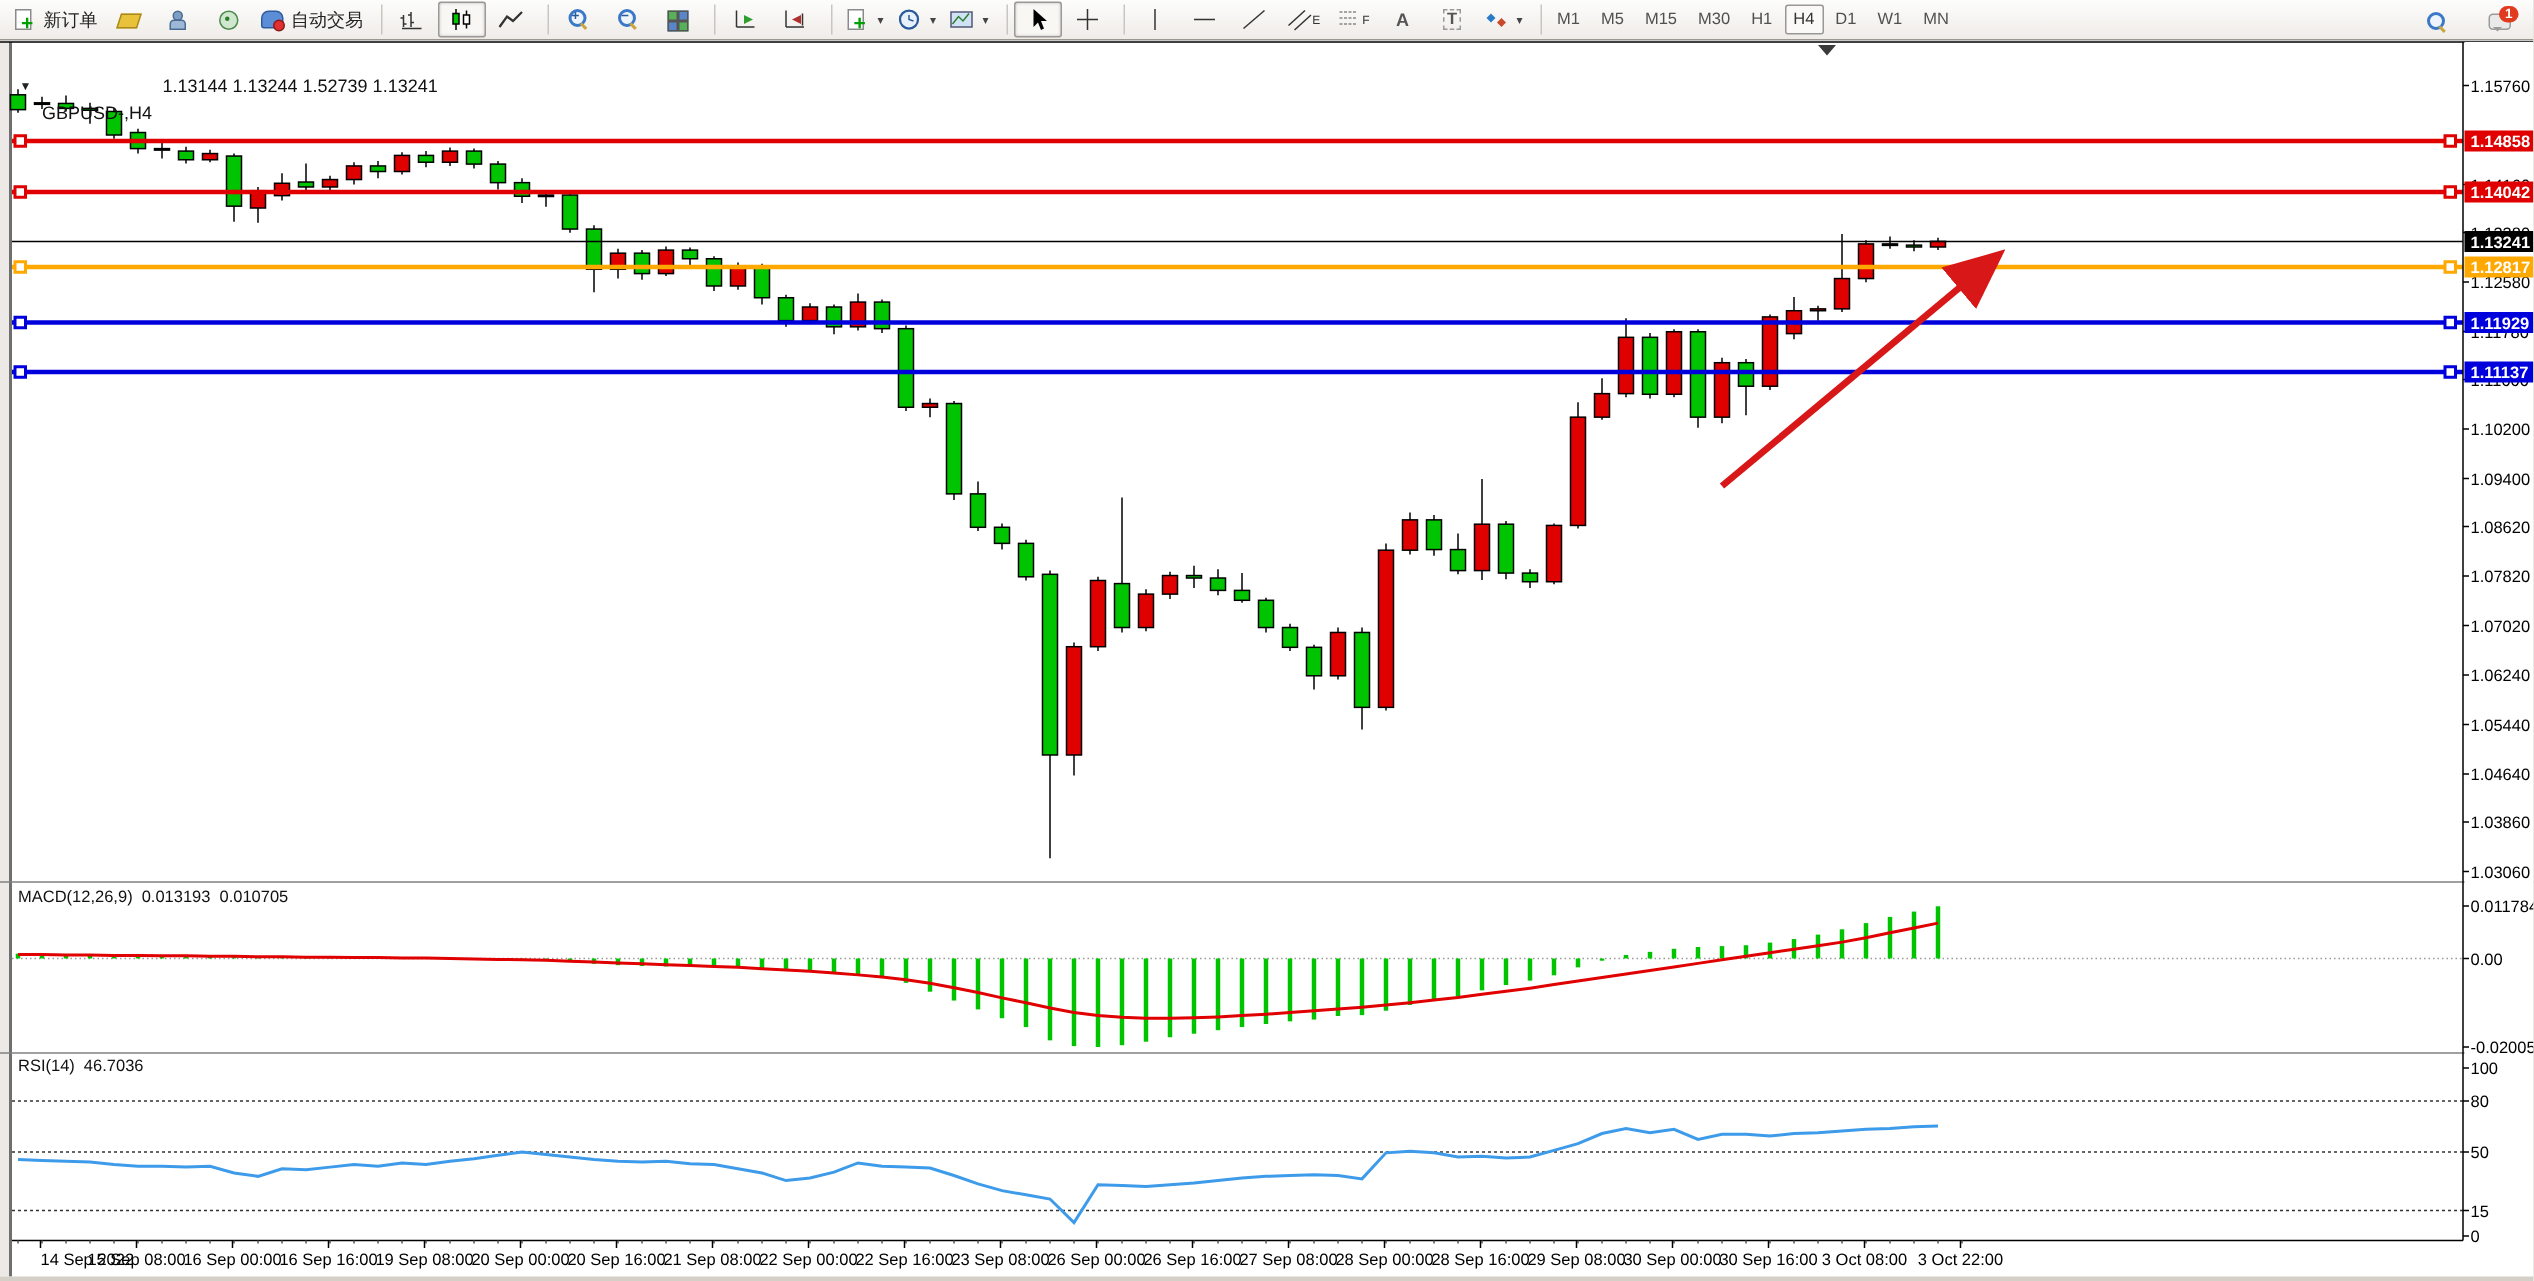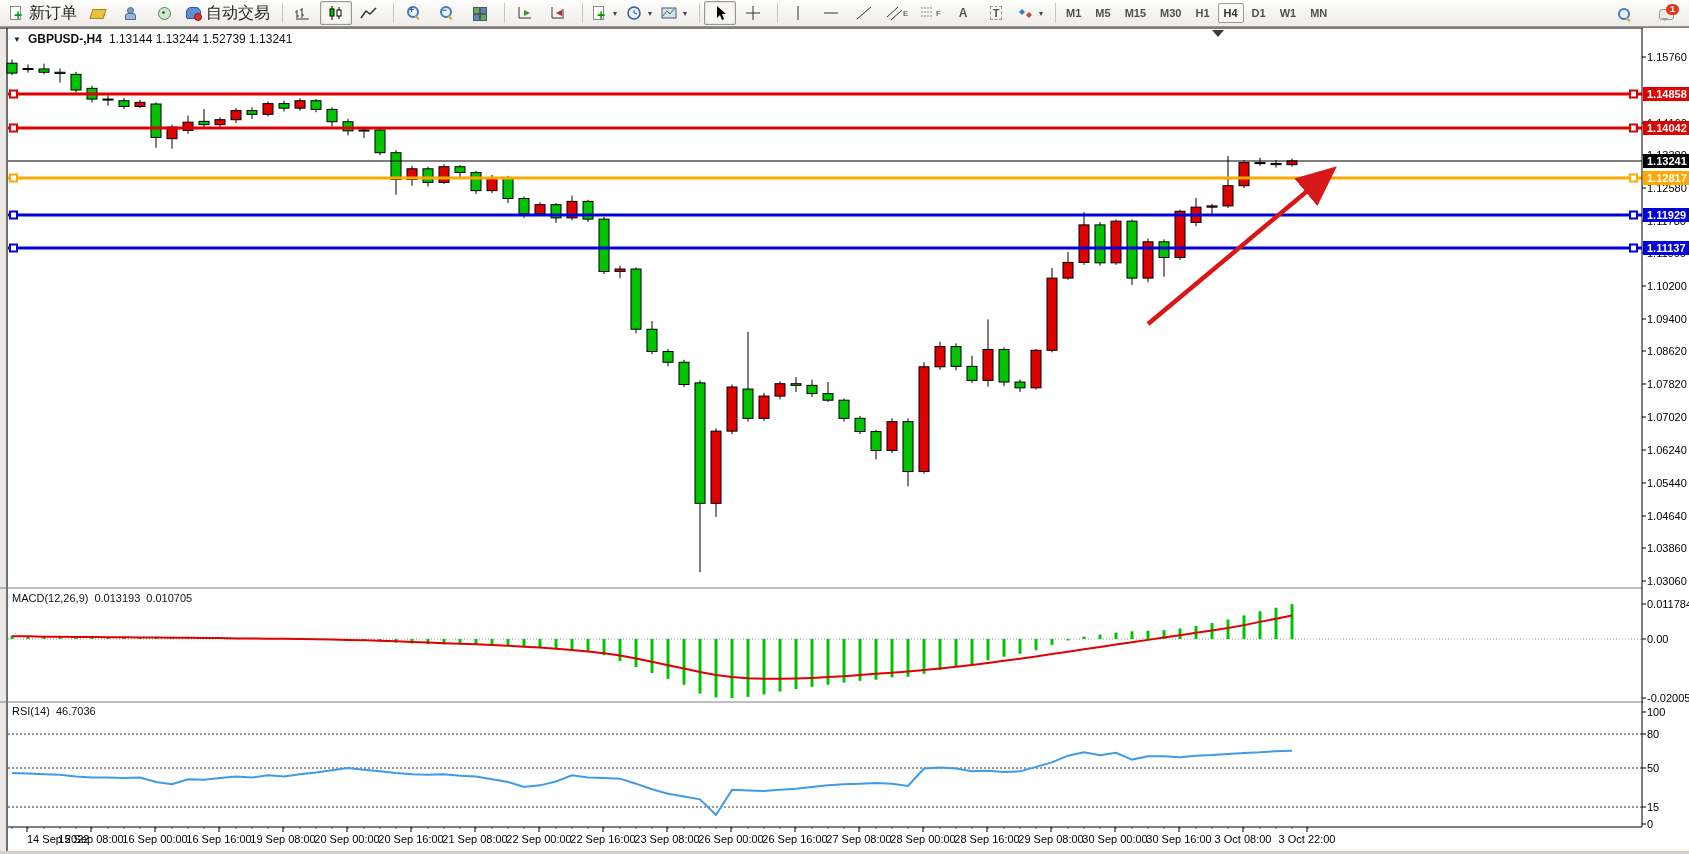--- a/index.html
+++ b/index.html
@@ -27,28 +27,28 @@
   .atdot{position:absolute;left:9px;top:8px;width:6px;height:6px;border-radius:50%;background:#e03030;border:1px solid #8c1a1a;}
   .mag{position:absolute;left:2px;top:1px;width:8px;height:8px;border:2px solid #3a78c8;border-radius:50%;background:#eef4fb;}
   .mag:after{content:"";position:absolute;left:7px;top:7px;width:5px;height:2px;background:#caa53c;transform:rotate(45deg);transform-origin:0 0;}
   .magsign{position:absolute;left:4px;top:0px;font-size:9px;font-weight:bold;color:#2a5a9a;}
   .tiles{position:absolute;left:2px;top:2px;width:12px;height:12px;}
   .tiles i{position:absolute;width:5px;height:5px;border:1px solid #555;}
   .bubble{position:absolute;left:1px;top:2px;width:13px;height:9px;background:#e9e9e9;border:1px solid #9a9a9a;border-radius:3px;}
   .bubble:after{content:"";position:absolute;left:2px;top:8px;border:3px solid transparent;border-top-color:#9a9a9a;}
   .badge{position:absolute;left:8px;top:-3px;min-width:11px;height:11px;border-radius:6px;background:#e23a1e;color:#fff;
          font-size:9px;font-weight:bold;text-align:center;line-height:11px;padding:0 1px;}
-  .tf-btn{font-size:11px;font-weight:bold;color:#52504c;padding:3px 5px;border:1px solid transparent;border-radius:2px;text-align:center;}
+  .tf-btn{font-size:11px;font-weight:normal;color:#52504c;padding:3px 5px;border:1px solid transparent;border-radius:2px;text-align:center;}
   .tf-btn.active{background:#faf9f7;border:1px solid #9a9894;color:#333;}
   .right-tools{position:absolute;right:6px;top:3px;display:flex;gap:10px;align-items:center;}
-  .cn{font-size:16px;color:#222;}
+  .cn{font-size:12px;color:#222;}
   
   .chart-title{position:absolute;left:13px;top:32px;z-index:10;font-size:12px;color:#111;display:flex;gap:7px;align-items:center;}
   .chart-title .exp{font-size:8px;color:#222;}
-  .chart-title .sym{font-weight:bold;font-size:12px;}
+  .chart-title .sym{font-weight:normal;font-size:12px;margin-top:36px;}
   .ind-label{position:absolute;z-index:10;font-size:11px;color:#111;display:flex;gap:6px;justify-content:flex-end;}
   svg text{font-family:"Liberation Sans",sans-serif;}
 </style>
 </head>
 <body>
 
 <div class="screen">
 
   <div class="toolbar">
     <div class="tb-btn">

